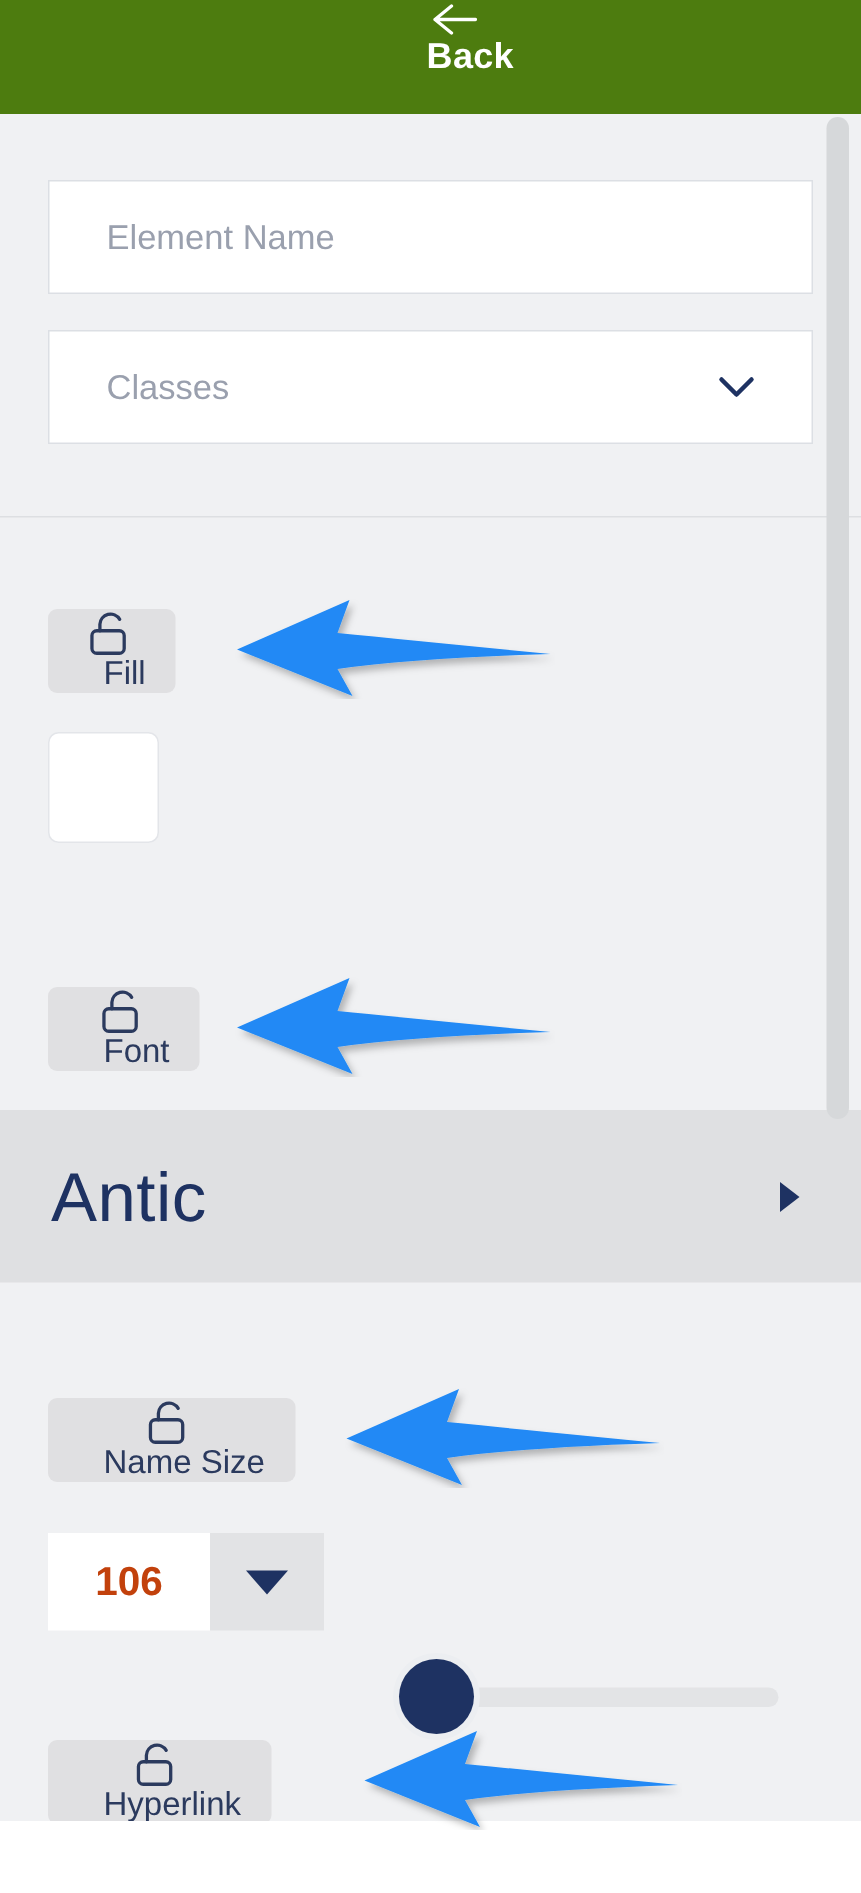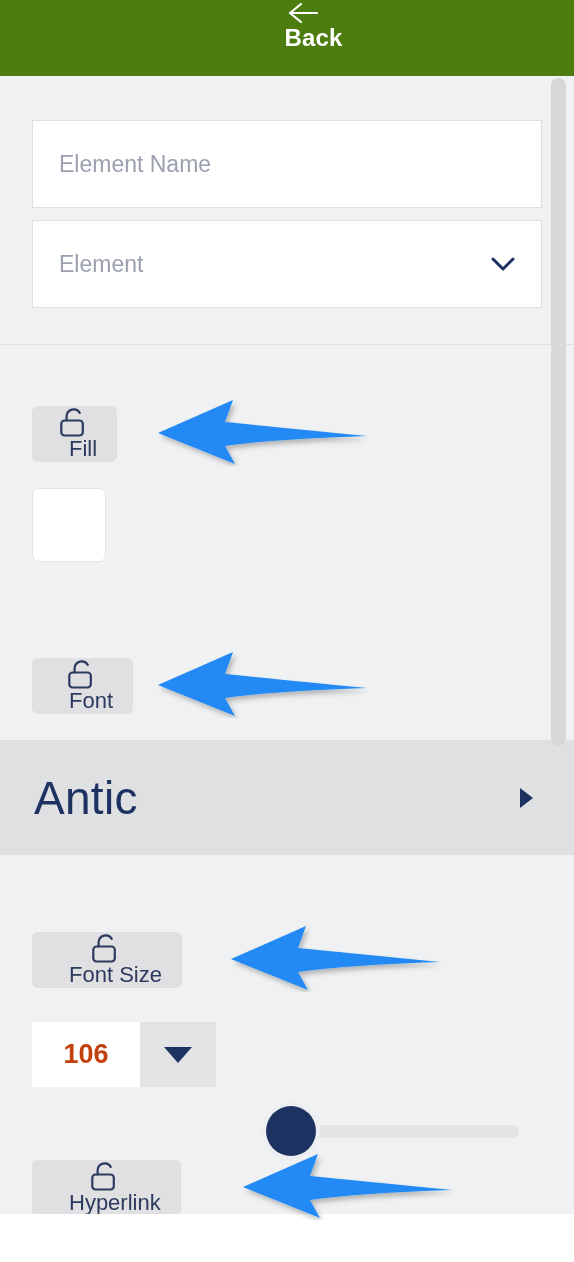--- a/index.html
+++ b/index.html
@@ -61,27 +61,27 @@
     height: 1138px;
     background: #f0f1f3;
     overflow: hidden;
   }
 
   
   .field {
     position: absolute;
     left: 32px;
     width: 510px;
-    height: 88px;
+    height: 76px;
     background: #ffffff;
     border: 1px solid #dcdfe4;
     box-sizing: border-box;
     display: flex;
     align-items: center;
-    padding: 0 26px;
+    padding: 0 38px;
   }
   .field-placeholder {
     color: #9aa0ae;
     font-size: 23px;
     flex: 1 1 auto;
     line-height: 1;
   }
   #element-name-field { top: 44px; }
   #classes-field { top: 144px; }
 
@@ -278,21 +278,21 @@
     <span class="back-label">Back</span>
   </div>
 
   <div class="panel">
 
     <div class="field" id="element-name-field">
       <span class="field-placeholder">Element Name</span>
     </div>
 
     <div class="field" id="classes-field">
-      <span class="field-placeholder">Element</span>
+      <span class="field-placeholder">Classes</span>
       <span class="chevron-down-icon">
         <svg viewBox="0 0 24 14" xmlns="http://www.w3.org/2000/svg">
           <path d="M2 2 L12 12 L22 2" stroke="#1e3262" stroke-width="3" fill="none" stroke-linecap="round" stroke-linejoin="round"></path>
         </svg>
       </span>
     </div>
 
     <div class="divider"></div>
 
     <div class="lock-pill" id="fill-lock-pill">
@@ -326,21 +326,21 @@
       </span>
     </div>
 
     <div class="lock-pill" id="font-size-lock-pill">
       <span class="lock-open-icon">
         <svg viewBox="0 0 30 32" xmlns="http://www.w3.org/2000/svg">
           <rect x="2.3" y="14.5" width="21.5" height="15" rx="3.2" stroke="#2b3a5e" stroke-width="2.2" fill="none"></rect>
           <path d="M7.6 14.5 V10.2 a7.1 7.1 0 0 1 13.2 -3.3" stroke="#2b3a5e" stroke-width="2.2" fill="none" stroke-linecap="round"></path>
         </svg>
       </span>
-      <span class="lock-pill-label">Font Size</span>
+      <span class="lock-pill-label">Name Size</span>
     </div>
 
     <div class="size-stepper">
       <div class="size-value-box">
         <span class="size-value">106</span>
       </div>
       <div class="size-dropdown-btn">
         <span class="triangle-down-icon">
           <svg viewBox="0 0 30 18" xmlns="http://www.w3.org/2000/svg">
             <path d="M1 1 L29 1 L15 17 Z" fill="#1e3262"></path>

